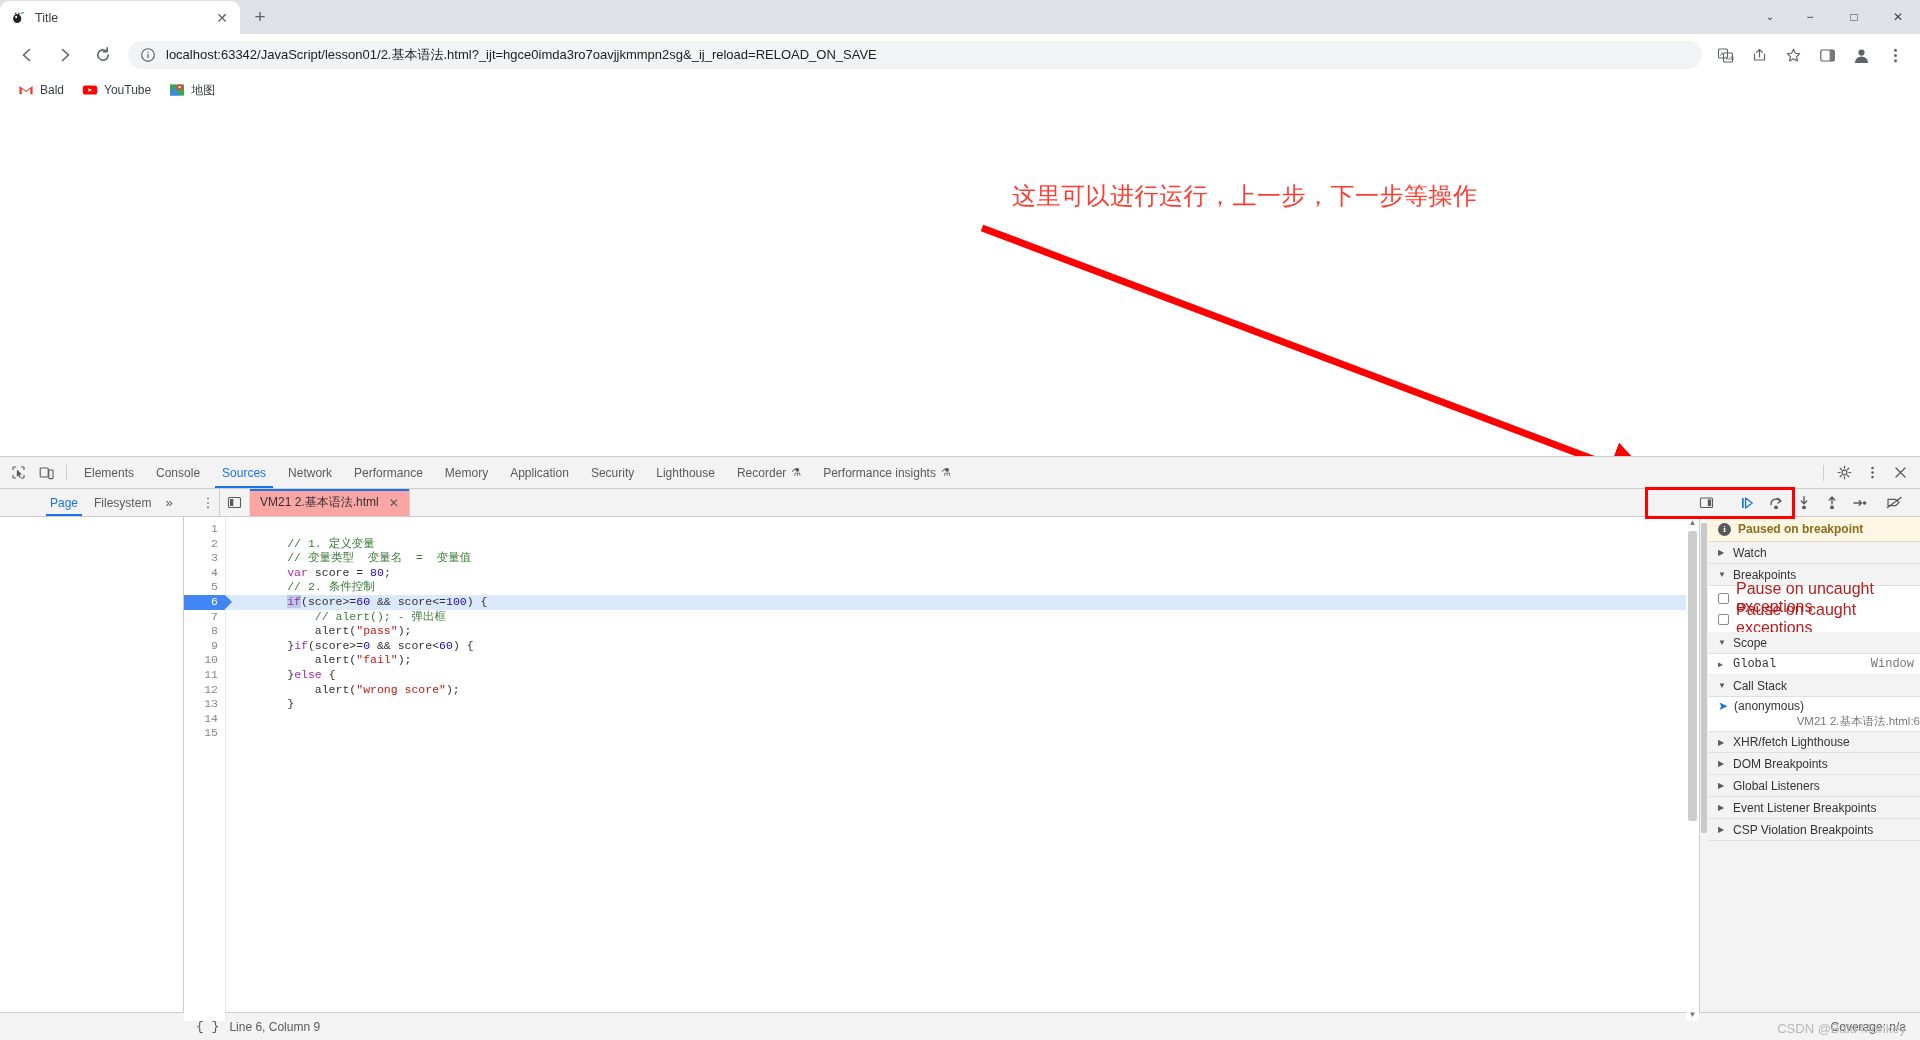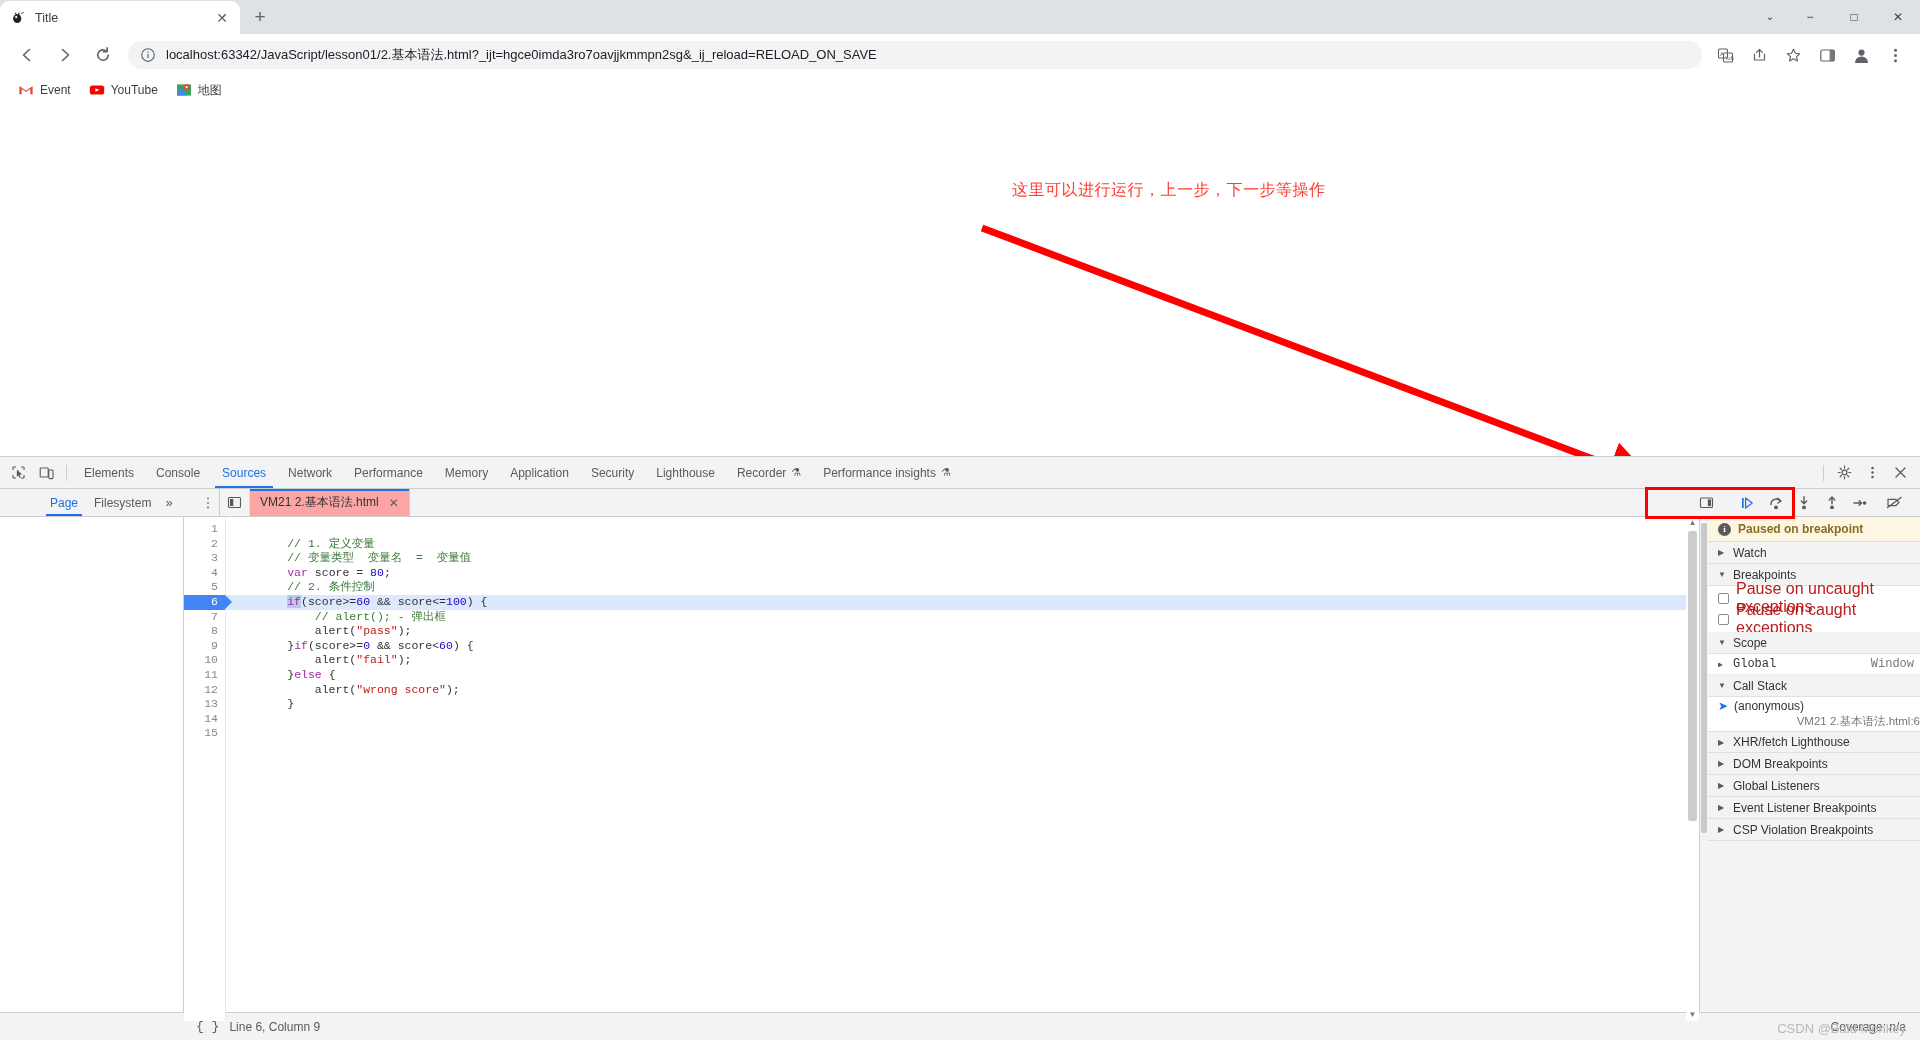--- a/index.html
+++ b/index.html
@@ -96,21 +96,21 @@
 
   
   .page-viewport {
     position: absolute; top: 104px; left: 0;
     width: 1920px; height: 352px; background: #fff;
   }
 
   
   .annot-text {
     position: absolute; left: 1012px; top: 180px;
-    font-size: 16px; color: #ff3b30; white-space: nowrap;
+    font-size: 24px; color: #ff3b30; white-space: nowrap;
     letter-spacing: 0.5px;
   }
   .annot-arrow { position: absolute; left: 940px; top: 195px; }
   .annot-box {
     position: absolute; left: 1645px; top: 487px;
     width: 150px; height: 32px;
     border: 3px solid #ff0000; pointer-events: none; z-index: 40;
   }
 
   
@@ -424,21 +424,21 @@
     </div>
   </div>
 
   <div class="bookmarks-bar">
     <div class="bm">
       <span class="bm-ico">
         <svg width="16" height="16" viewBox="0 0 16 16">
             <path d="M1.4 4 v8.2 h2.3 V6.9 L8 10.1 l4.3 -3.2 v5.3 h2.3 V4 L8 8.7 z" fill="#ea4335"></path>
           </svg>
       </span>
-      <span>Event</span>
+      <span>Bald</span>
     </div>
     <div class="bm">
       <span class="bm-ico">
         <svg width="16" height="16" viewBox="0 0 16 16">
             <rect x="0.8" y="3.4" width="14.4" height="9.2" rx="2.6" fill="#ff0000"></rect>
             <path d="M6.4 6.2 L10.4 8 L6.4 9.8 z" fill="#fff"></path>
           </svg>
       </span>
       <span>YouTube</span>
     </div>

